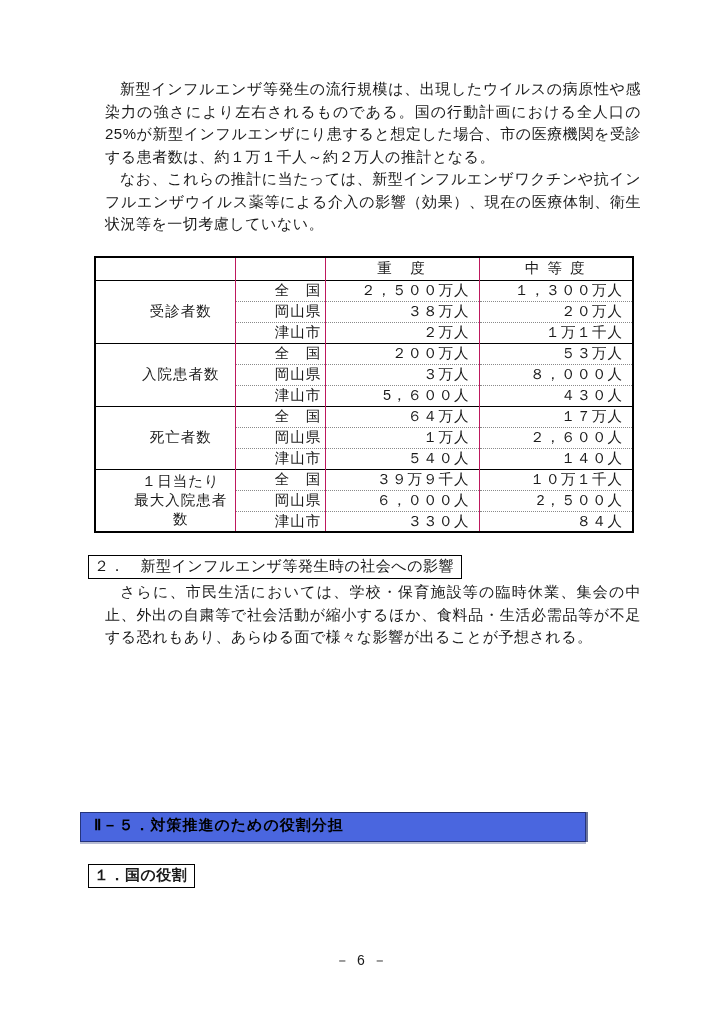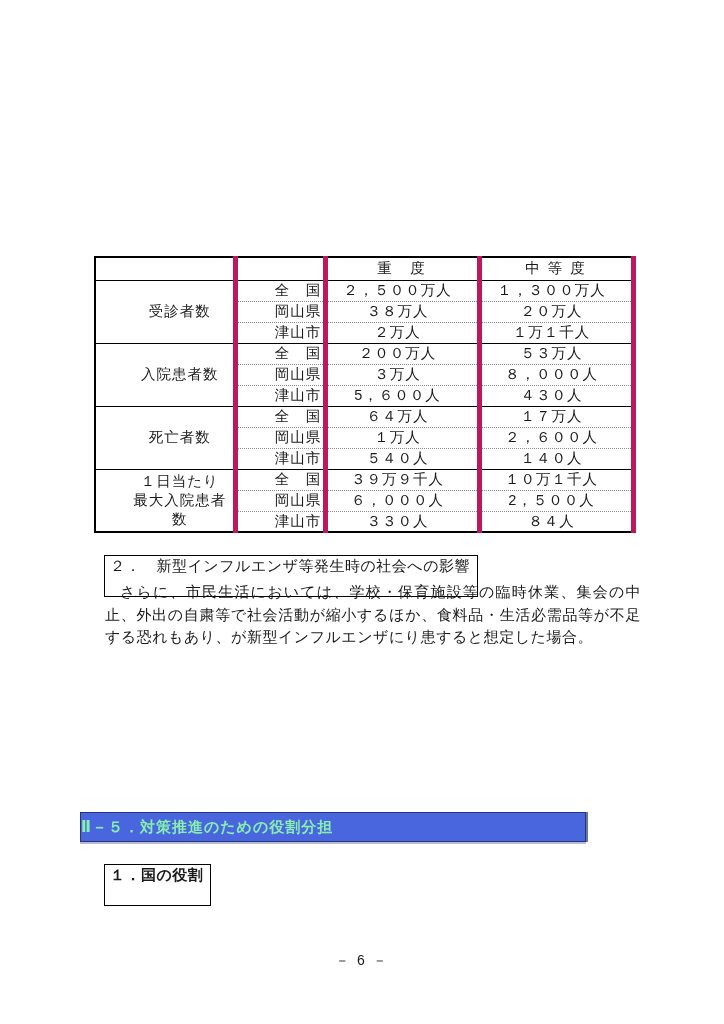--- a/index.html
+++ b/index.html
@@ -23,71 +23,74 @@
   .textblock p.indent { text-indent: 1em; }
 
   
   .est-table {
     position: absolute; left: 94px; top: 256px;
     border-collapse: collapse; table-layout: fixed;
     width: 538px;
     border: 2px solid #000;
   }
   .est-table td {
-    border-left: 1px solid #000; border-right: 5px solid #be185d;
+    border-left: 1px solid #000; border-right: 1px solid #be185d;
     border-top: 1px solid #000;
     height: 21px; font-size: 14.5px; letter-spacing: 1px;
     padding: 0; vertical-align: middle; font-weight: 500; margin-left: 40px;
   }
   .est-table .col-cat { width: 140px; }
   .est-table .col-reg { width: 90px; }
   .est-table .col-sev { width: 154px; }
   .est-table .col-mod { width: 154px; }
   .est-table td.cat { text-align: center; white-space: pre-line; line-height: 19px; padding-left: 31px; }
   .est-table td.reg { text-align: center; padding-left: 36px; }
-  .est-table td.val { text-align: center; padding-right: 9px; }
+  .est-table td.val { text-align: right; padding-right: 9px; }
   .est-table tr.head td { text-align: center; height: 23px; letter-spacing: 2px; }
   .est-table tr.sub td { border-top: 1px dotted #8a8a8a; }
 
   
   .boxed {
-    position: absolute; left: 104px;
+    position: absolute; left: 88px;
     display: inline-block;
     border: 1px solid #000;
     font-size: 15px; font-weight: 500; letter-spacing: 0.5px;
-    padding: 1px 7px 20px 5px;
+    padding: 1px 7px 2px 5px;
     background: #fff;
   }
 
   
   .section-bar {
     position: absolute; left: 80px; top: 812px;
     width: 506px; height: 30px;
     background: #4a66df;
     border: 1px solid #25347c;
     box-shadow: 0 2px 0 #b7bcd4, 2px 0 0 #6b7499;
   }
   .section-bar .bar-label {
-    color: #86efac; font-weight: bold; font-size: 15px;
-    line-height: 28px; padding-left: 0; letter-spacing: 1px;
+    color: #000000; font-weight: bold; font-size: 15px;
+    line-height: 28px; padding-left: 13px; letter-spacing: 1px;
     display: block;
+    font-family: Liberation Mono, monospace;
   }
 
   
   .page-number {
     position: absolute; left: 0; top: 952px; width: 724px;
     text-align: center; font-size: 14px; letter-spacing: 2px;
   }
 </style>
 </head>
 <body>
 
 <div class="page">
 
   <div class="textblock" style="top: 78px;">
+    <p class="indent">新型インフルエンザ等発生の流行規模は、出現したウイルスの病原性や感染力の強さにより左右されるものである。国の行動計画における全人口の 25%が新型インフルエンザにり患すると想定した場合、市の医療機関を受診する患者数は、約１万１千人～約２万人の推計となる。</p>
+    <p class="indent">なお、これらの推計に当たっては、新型インフルエンザワクチンや抗インフルエンザウイルス薬等による介入の影響（効果）、現在の医療体制、衛生状況等を一切考慮していない。</p>
   </div>
 
   <table class="est-table">
     <colgroup>
       <col class="col-cat">
         <col class="col-reg">
         <col class="col-sev">
         <col class="col-mod">
     </colgroup>
     <tbody>
@@ -165,21 +168,21 @@
         <td class="reg">津山市</td>
         <td class="val">３３０人</td>
         <td class="val">８４人</td>
       </tr>
     </tbody>
   </table>
 
   <div class="boxed" style="top: 555px;">２．　新型インフルエンザ等発生時の社会への影響</div>
 
   <div class="textblock" style="top: 581px;">
-    <p class="indent">さらに、市民生活においては、学校・保育施設等の臨時休業、集会の中止、外出の自粛等で社会活動が縮小するほか、食料品・生活必需品等が不足する恐れもあり、が新型インフルエンザにり患すると想定した場合。</p>
+    <p class="indent">さらに、市民生活においては、学校・保育施設等の臨時休業、集会の中止、外出の自粛等で社会活動が縮小するほか、食料品・生活必需品等が不足する恐れもあり、あらゆる面で様々な影響が出ることが予想される。</p>
   </div>
 
   <div class="section-bar">
     <span class="bar-label">Ⅱ－５．対策推進のための役割分担</span>
   </div>
 
   <div class="boxed" style="top: 864px; font-weight: bold;">１．国の役割</div>
 
 
   <div class="page-number">－ 6 －</div>

